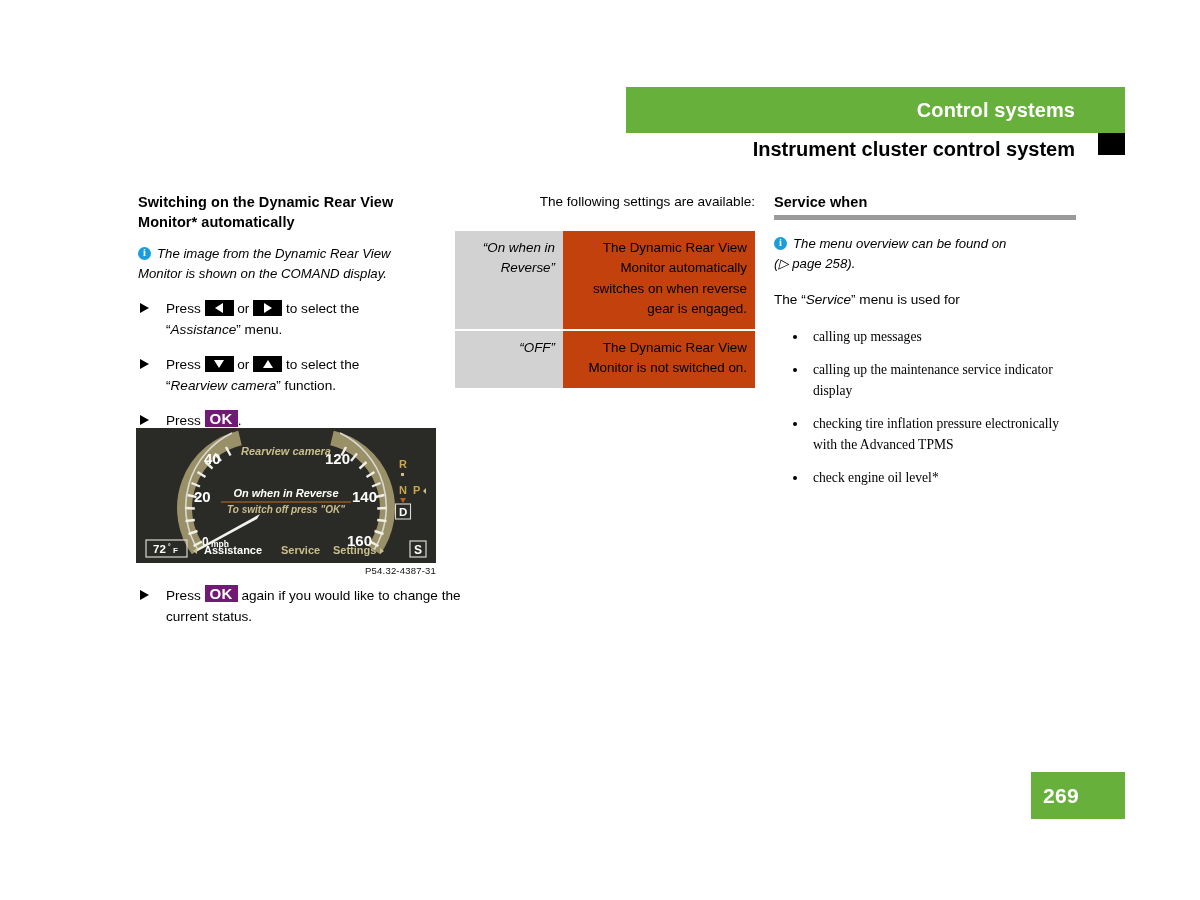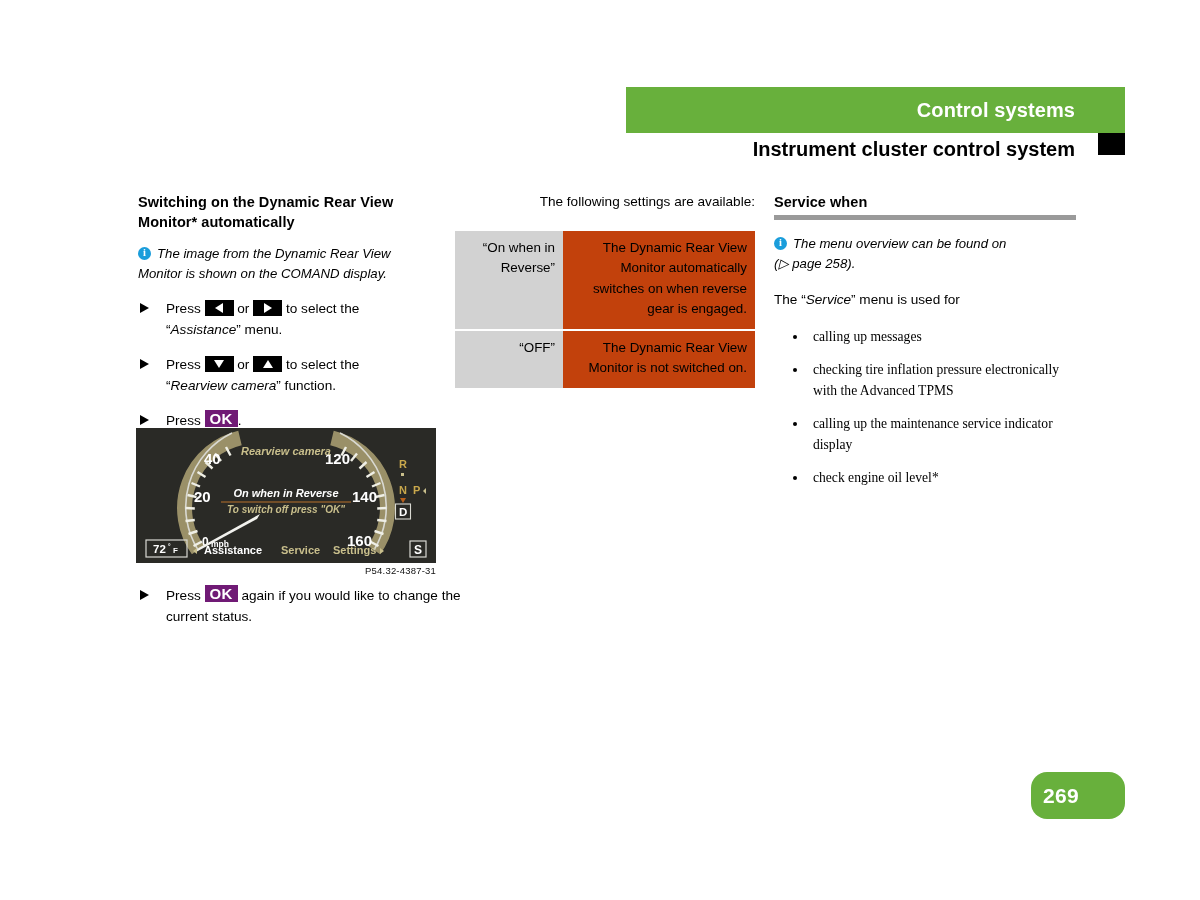--- a/index.html
+++ b/index.html
@@ -181,20 +181,21 @@
   table.settings td {
     vertical-align: top;
     font-size: 13.4px;
     line-height: 20.5px;
     padding: 7px 8px 9px 8px;
     border-bottom: 2px solid #ffffff;
   }
   td.keycol {
     background: #d2d2d2;
     width: 92px;
+    font-style: italic;
   }
   td.desccol {
     background: #c2410c;
   }
 
   
   ul.bul {
     margin: 13px;
     padding: 0;
     list-style: none;
@@ -242,21 +243,20 @@
   }
 
   
   #page-badge {
     position: absolute;
     left: 1031px;
     top: 772px;
     width: 94px;
     height: 47px;
     background: #68b03c;
-    border-radius: 16px;
   }
   #page-num {
     position: absolute;
     left: 12px;
     top: 50%;
     transform: translateY(-50%);
     color: #ffffff;
     font-size: 21px;
     font-weight: bold;
     letter-spacing: 0.3px;
@@ -430,21 +430,21 @@
     <span class="iicon"></span><span>The menu overview can be found on</span><br>
     <span>(</span><span>▷</span>&nbsp;<span class="pgref">page 258</span><span>).</span>
   </p>
 
   <p class="body" style="margin-bottom:16px;">
     <span>The “</span><span class="ital">Service</span><span>” menu is used for</span>
   </p>
 
   <ul class="bul">
     <li>calling up messages</li>
+    <li>calling up the maintenance service indicator display</li>
     <li>checking tire inflation pressure electronically with the Advanced TPMS</li>
-    <li>calling up the maintenance service indicator display</li>
     <li>check engine oil level*</li>
   </ul>
 </div>
 
 <div id="page-badge">
   <div id="page-num">269</div>
 </div>
 
 </body></html>

